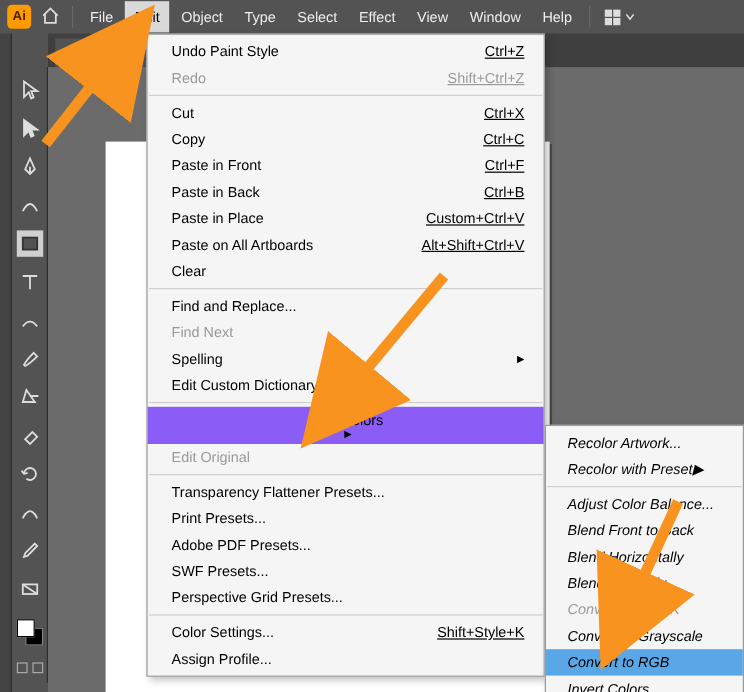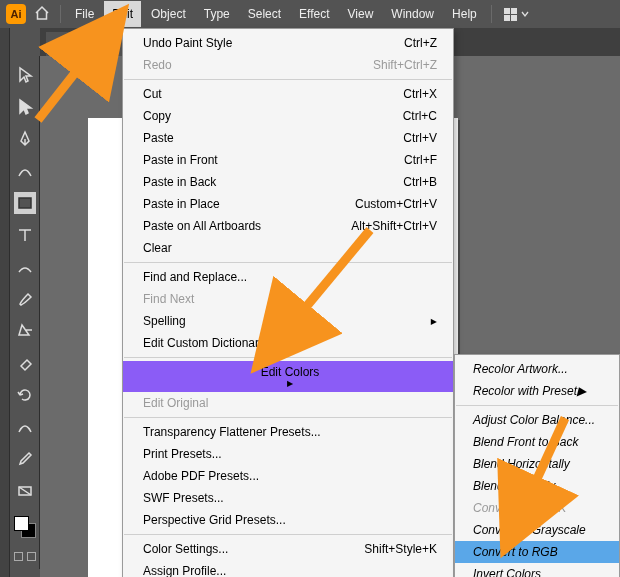--- a/index.html
+++ b/index.html
@@ -37,21 +37,21 @@
   
   .stage { position:absolute; top:56px; left:40px; right:0; bottom:0; background:#6b6b6b; }
   .artboard { position:absolute; top:62px; left:48px; width:370px; height:500px; background:#fff; box-shadow: 2px 2px 0 rgba(0,0,0,.3);}
 
   
   .menu { position:absolute; top:28px; left:122px; width:332px; background:#f5f5f5; border:1px solid #9a9a9a; box-shadow: 3px 3px 6px rgba(0,0,0,.25); padding:3px 0;}
   .menu .row { display:flex; align-items:center; padding:4px 16px 4px 20px; color:#000; }
   .menu .row.disabled { color:#9a9a9a; }
   .menu .row.hl { background:#8b5cf6;flex-direction:column; }
   .menu .row .lbl { flex:1; }
-  .menu .row .sc { color:inherit; }
+  .menu .row .sc { color:inherit;text-decoration:underline; }
   .menu .row .sub { font-size:8px; }
   .menu .divider { height:1px; background:#cfcfcf; margin:3px 1px; }
 
   .submenu { position:absolute; top:354px; left:454px; width:166px; background:#f5f5f5; border:1px solid #9a9a9a; box-shadow: 3px 3px 6px rgba(0,0,0,.25); padding:3px 0;}
   .submenu .row { padding:4px 14px 4px 18px; display:flex;font-style:italic;}
   .submenu .row.hl { background:#5aa7e8;align-items:center; }
   .submenu .row.disabled { color:#9a9a9a; }
   .submenu .divider { height:1px; background:#cfcfcf; margin:3px 1px;}
 
   
@@ -194,24 +194,20 @@
     <div class="divider"></div>
     <div class="row">
       <span class="lbl">Cut</span>
       <span class="sc">Ctrl+X</span>
     </div>
     <div class="row">
       <span class="lbl">Copy</span>
       <span class="sc">Ctrl+C</span>
     </div>
     <div class="row">
-      <span class="lbl">Paste</span>
-      <span class="sc">Ctrl+V</span>
-    </div>
-    <div class="row">
       <span class="lbl">Paste in Front</span>
       <span class="sc">Ctrl+F</span>
     </div>
     <div class="row">
       <span class="lbl">Paste in Back</span>
       <span class="sc">Ctrl+B</span>
     </div>
     <div class="row">
       <span class="lbl">Paste in Place</span>
       <span class="sc">Custom+Ctrl+V</span>

